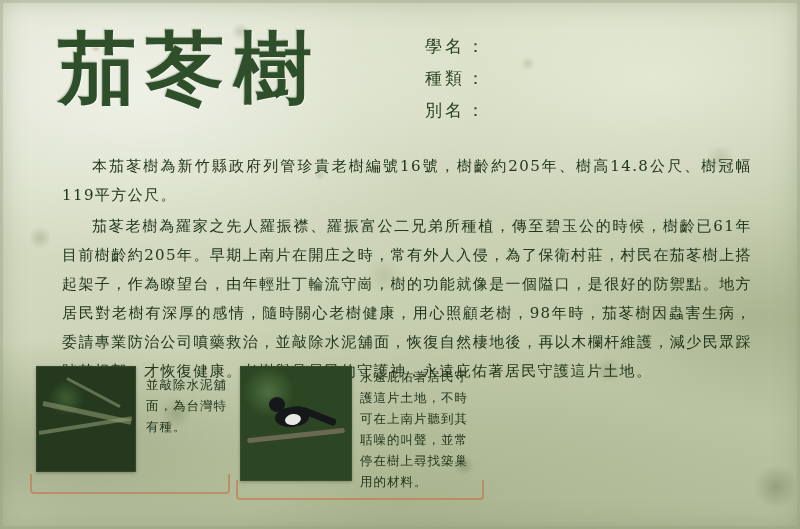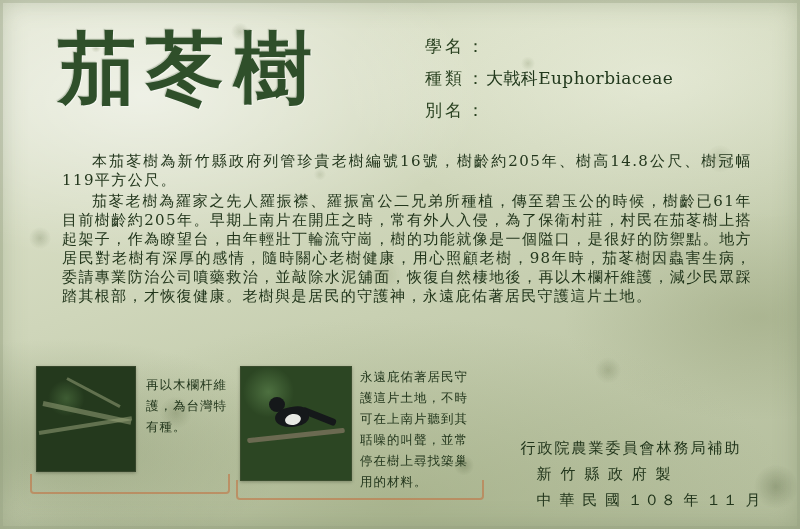--- a/index.html
+++ b/index.html
@@ -120,21 +120,21 @@
 
   
   #body-text {
     position: absolute;
     left: 62px;
     top: 152px;
     width: 690px;
   }
   .para {
     font-size: 15px;
-    line-height: 19px;
+    line-height: 29px;
     color: #22361c;
     letter-spacing: 1.4px;
     text-align: justify;
     text-justify: inter-character;
     margin: 0 0 2px 0;
     font-family: "DejaVu Serif", "Liberation Serif", serif;
   }
   .para.indent {
     text-indent: 2em;
   }
@@ -291,21 +291,20 @@
       <div id="main-title">茄苳樹</div>
 
       <div id="header-fields">
         <div class="hfield">
           <span class="hlabel">學名</span>
           <span class="hcolon">：</span>
         </div>
         <div class="hfield">
           <span class="hlabel">種類</span>
           <span class="hcolon">：</span>
-          <span class="hvalue">大戟科Euphorbiaceae</span>
         </div>
         <div class="hfield">
           <span class="hlabel">別名</span>
           <span class="hcolon">：</span>
         </div>
       </div>
     </div>
 
     <div id="body-text">
       <p class="para indent">本茄苳樹為新竹縣政府列管珍貴老樹編號16號，樹齡約205年、樹高14.8公尺、樹冠幅119平方公尺。</p>
@@ -313,36 +312,31 @@
     </div>
 
     <div id="photo-row">
 
       <div class="photo" id="photo-vine">
         <div class="branch" style="left:6px; top:34px; width:90px; height:5px; transform:rotate(12deg);"></div>
         <div class="branch" style="left:2px; top:64px; width:94px; height:4px; transform:rotate(-9deg);"></div>
         <div class="branch" style="left:30px; top:10px; width:60px; height:3px; transform:rotate(28deg);"></div>
       </div>
 
-      <div class="photo-caption" id="caption-vine">再以木欄杆維護，為台灣特有種。</div>
+      <div class="photo-caption" id="caption-vine">並敲除水泥舖面，為台灣特有種。</div>
 
       <div class="photo" id="photo-bird">
         <div class="magpie-perch"></div>
         <div class="magpie-tail"></div>
         <div class="magpie-body"></div>
         <div class="magpie-belly"></div>
         <div class="magpie-head"></div>
       </div>
 
       <div class="photo-caption" id="caption-bird">永遠庇佑著居民守護這片土地，不時可在上南片聽到其聒噪的叫聲，並常停在樹上尋找築巢用的材料。</div>
 
       <div class="bracket" id="bracket-1"></div>
       <div class="bracket" id="bracket-2"></div>
     </div>
 
-    <div id="footer">
-      <div class="footer-line" id="footer-line-1">行政院農業委員會林務局補助</div>
-      <div class="footer-line" id="footer-line-2">新 竹 縣 政 府 製</div>
-      <div class="footer-line" id="footer-line-3">中 華 民 國 １０８ 年 １１ 月</div>
-    </div>
 
   </div>
 </div>
 
 </body></html>

